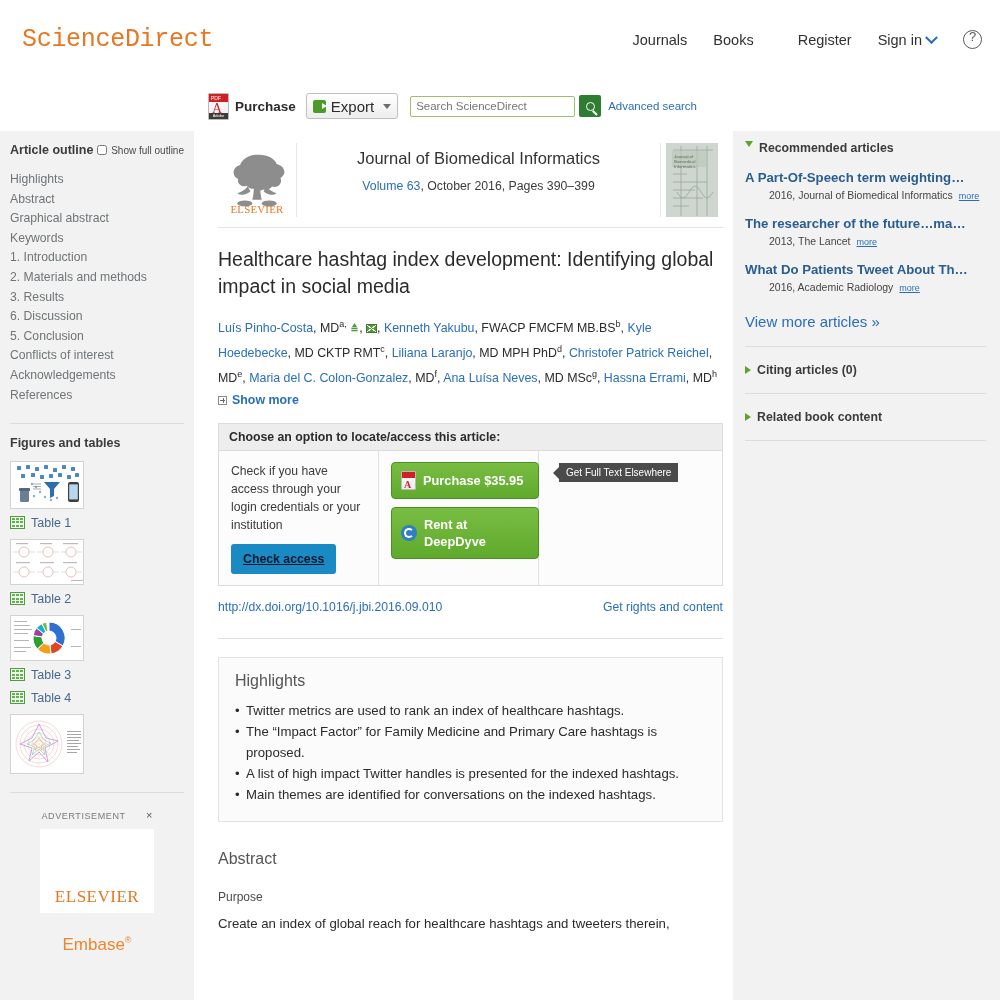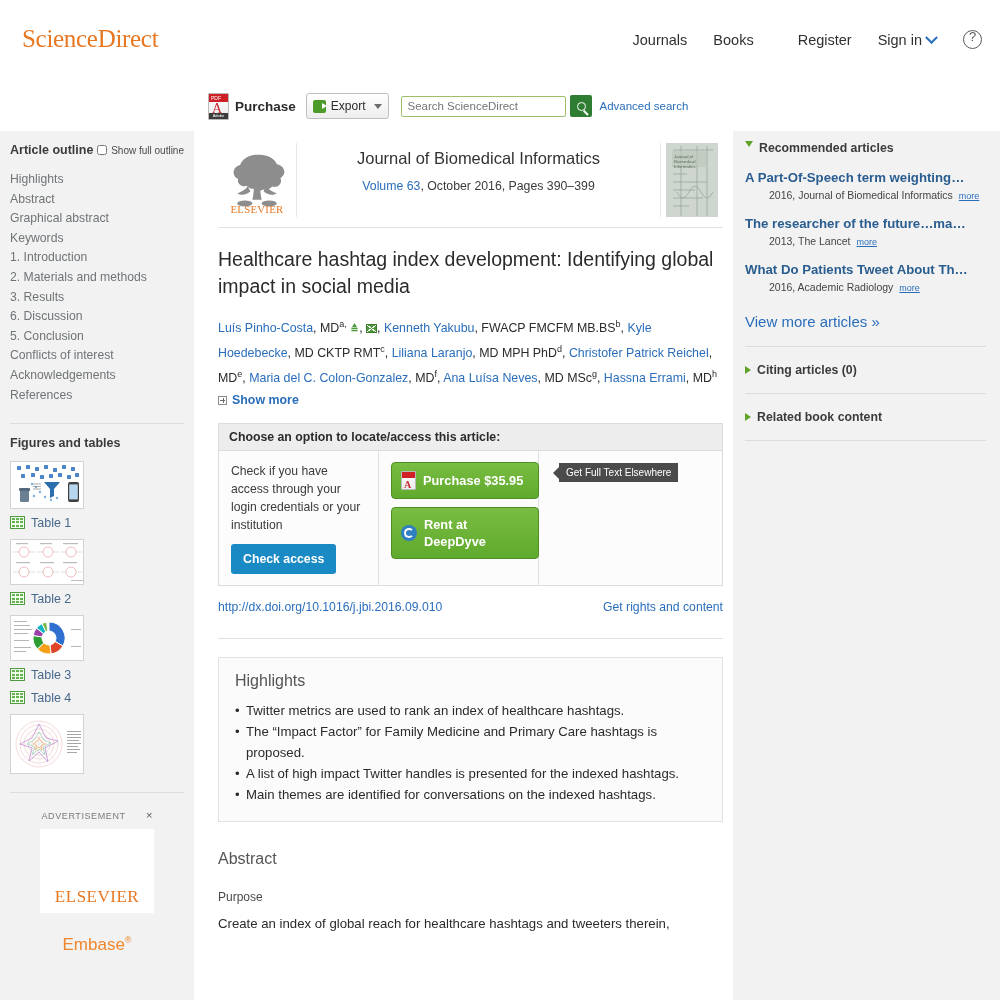--- a/index.html
+++ b/index.html
@@ -13,21 +13,21 @@
   .page { position: relative; width: 1000px; height: 1000px; background: #fff; }
 
   
   .topbar {
     position: absolute; top: 0; left: 0; width: 1000px; height: 78px;
     background: #fff;
   }
   .brand {
     position: absolute; left: 22px; top: 25px;
     font-size: 25px; color: #e87722; letter-spacing: -0.3px;
-    font-family: Liberation Serif, serif;
+    font-family: Liberation Mono, monospace;
   }
   .topnav { position: absolute; right: 18px; top: 30px; display: flex; align-items: center; gap: 0; }
   .topnav a {
     color: #303030; font-size: 14.5px; text-decoration: none; padding: 0 13px;
   }
   .topnav .nav-gap { width: 18px; }
   .chev {
     display: inline-block; width: 9px; height: 9px; margin-left: 5px;
     border-right: 2px solid #2a6ebb; border-bottom: 2px solid #2a6ebb;
     transform: rotate(45deg) translate(-2px,-2px);
@@ -52,21 +52,21 @@
   .pdf-icon .pdf-a {
     position: absolute; top: 7px; left: 3px; font-size: 14px; color: #c9262c;
     font-family: "Liberation Serif", serif; line-height: 15px;
   }
   .pdf-icon .pdf-foot { position: absolute; bottom: 0; left: 0; width: 100%; height: 6px; background:#3b3b3b; }
   .pdf-icon .pdf-foot span { color:#fff; font-size:4px; line-height:6px; display:block; text-align:center; }
   .purchase-label { font-size: 13.5px; font-weight: bold; color: #2b2b2b; margin-right: 10px; }
   .export-btn {
     display: flex; align-items: center; height: 24px; padding: 12px 6px;
     border: 1px solid #bfbfbf; border-radius: 3px; background: linear-gradient(#ffffff,#ededed);
-    font-size: 12px; color: #2b2b2b; gap: 5px;
+    font-size: 15px; color: #2b2b2b; gap: 5px;
   }
   .export-ico { width: 13px; height: 13px; background: #4c9a2a; border-radius: 2px; position: relative; }
   .export-ico::after {
     content:""; position:absolute; right:-1px; top:3px; width:0;height:0;
     border-left:5px solid #fff; border-top:3px solid transparent; border-bottom:3px solid transparent;
   }
   .export-caret { width:0;height:0;border-left:4px solid transparent;border-right:4px solid transparent;border-top:5px solid #6d6d6d; margin-left:4px; }
   .search-input {
     width: 165px; height: 21px; margin-left: 12px; border: 1px solid #9ec06b; border-radius: 2px;
     font-size: 11.5px; padding: 0 5px; color: #9b9b9b; background:#fff;
@@ -147,22 +147,22 @@
 
   .access-box { margin-top: 16px; border:1px solid #dcdcdc; background:#fcfcfc; }
   .access-head { background:#ededed; border-bottom:1px solid #dcdcdc; padding: 6px 10px; font-size:12.3px; font-weight:bold; color:#2b2b2b; }
   .access-body { display:flex; }
   .acc-cell { padding: 11px 12px; }
   .acc-1 { width: 160px; border-right:1px solid #e0e0e0; }
   .acc-2 { width: 160px; border-right:1px solid #e0e0e0; }
   .acc-3 { flex:1; }
   .acc-text { font-size:12.2px; color:#3b3b3b; line-height:18px; }
   .check-btn {
-    margin-top:10px; background:#1a8ac4; color:#ffffff; border:none; border-radius:3px;
-    font-size:12.3px; font-weight:bold; padding:8px 12px; font-family:"Liberation Sans",sans-serif;
+    margin-top:10px; background:#1a8ac4; color:#0f172a; border:none; border-radius:3px;
+    font-size:12.3px; font-weight:bold; padding:8px 12px; font-family:"Liberation Sans",sans-serif;text-decoration:underline;
   }
   .green-btn {
     display:flex; align-items:center; gap:7px; background:linear-gradient(#79bd43,#5faa2c);
     border:1px solid #4d8f22; border-radius:4px; color:#fff; font-size:12.8px; font-weight:bold;
     padding:8px 9px; width:148px; line-height:17px;
   }
   .green-btn.second { margin-top: 8px; }
   .dd-ico { width:16px;height:16px;border-radius:50%;background:#2f7fc1; flex:0 0 auto; position:relative;}
   .dd-ico::after{content:"";position:absolute;inset:3px;border:2px solid #fff;border-radius:50%;border-right-color:transparent;}
   .tooltip {

